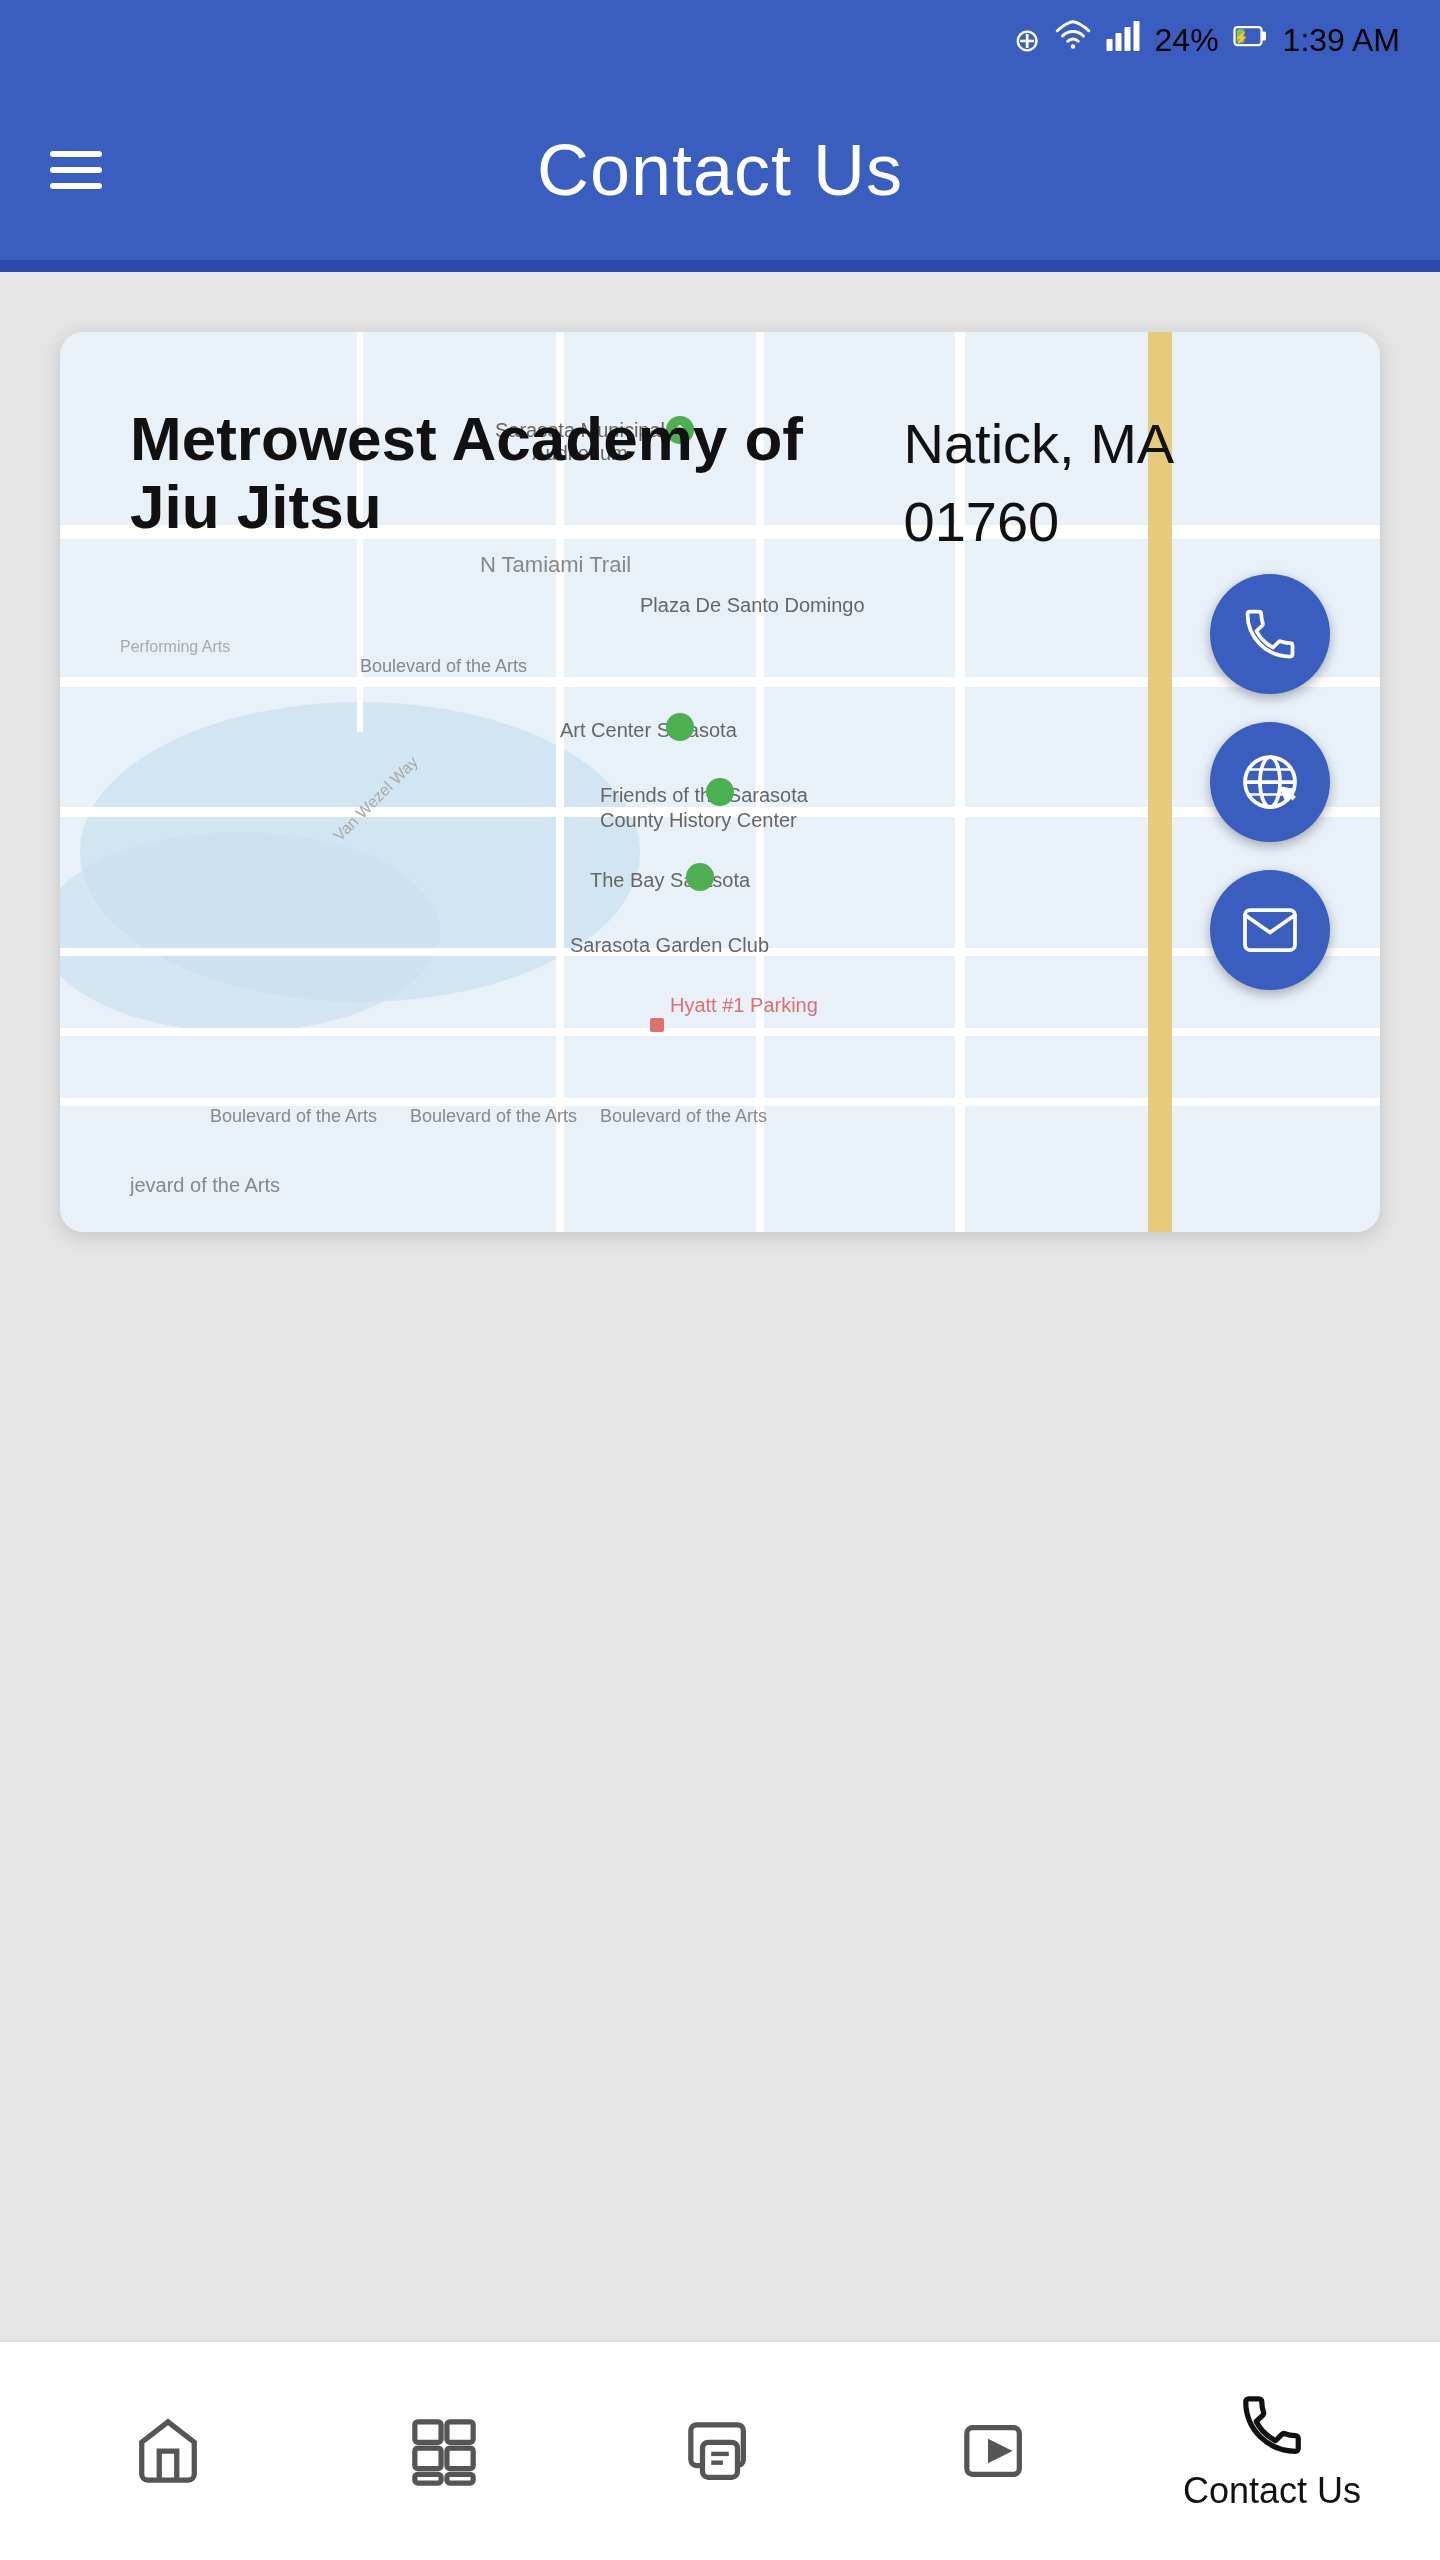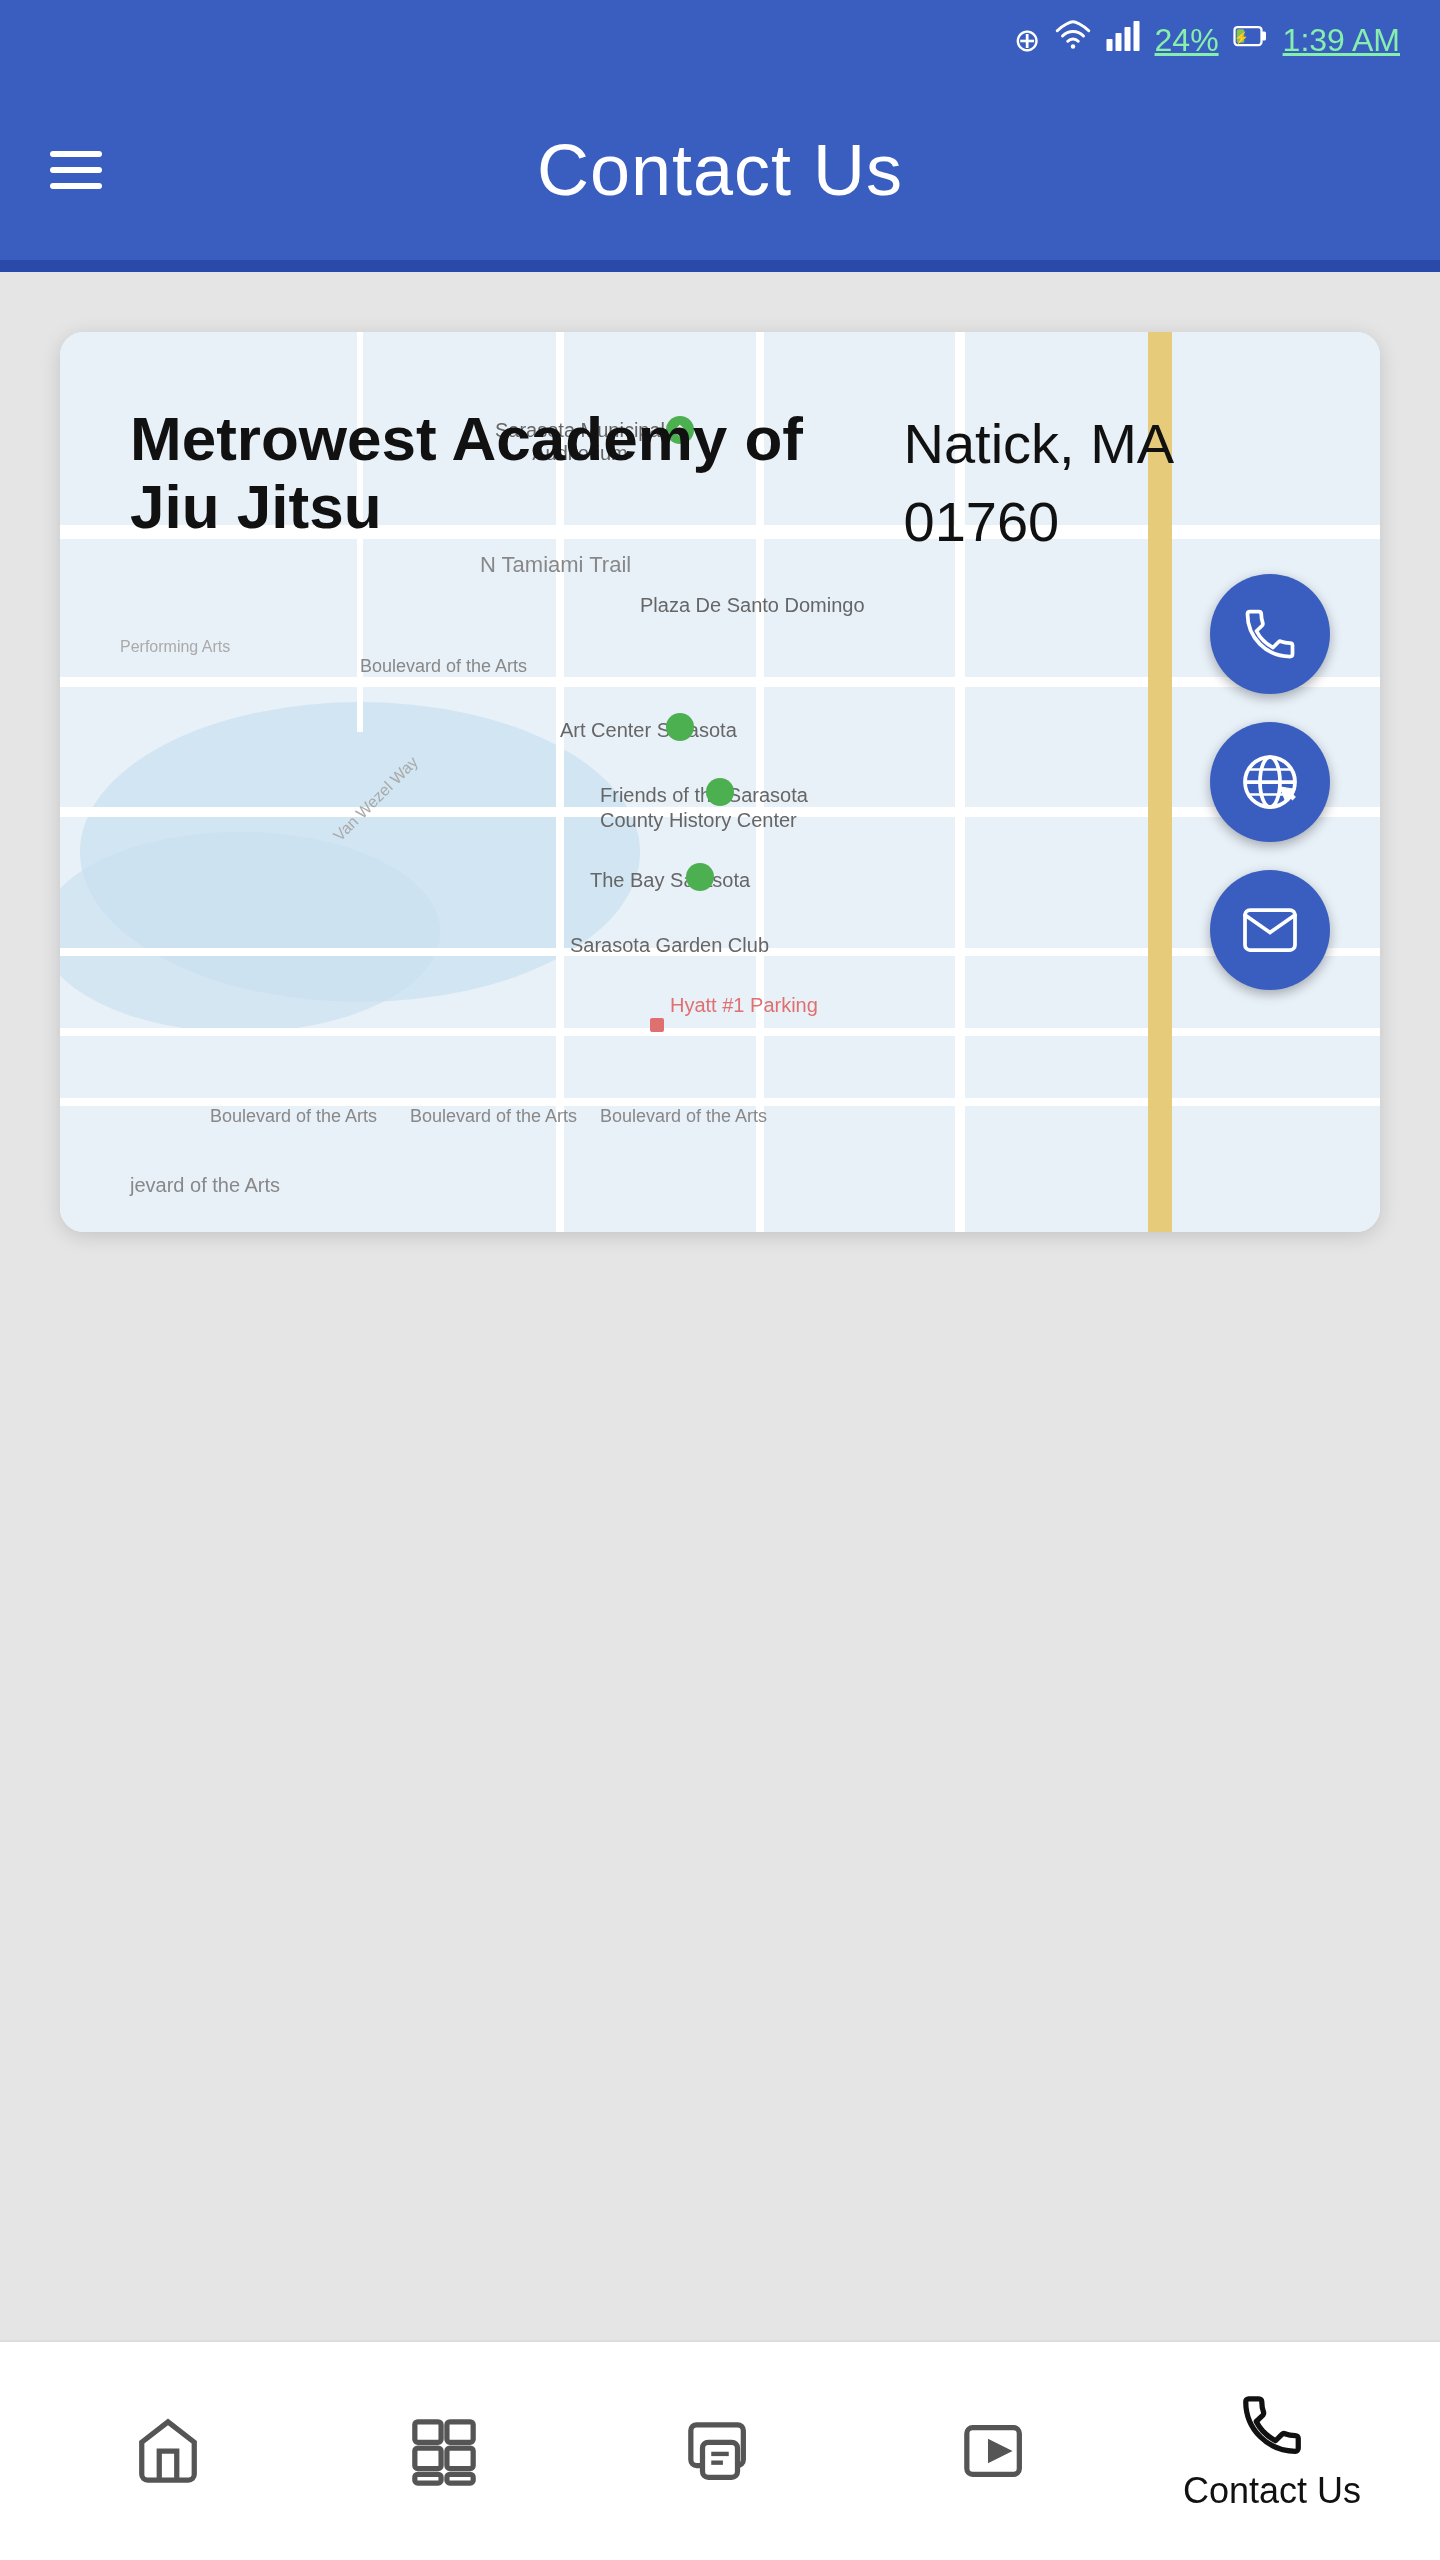--- a/index.html
+++ b/index.html
@@ -18,24 +18,23 @@
       width: 100%;
       height: 80px;
       background: #3a5ec0;
       display: flex;
       align-items: center;
       justify-content: flex-end;
       padding: 0 40px;
       gap: 18px;
     }
     .status-bar-text {
-      color: #86efac;
+      color: #000000;
       font-size: 32px;
       font-weight: 500;
-      text-decoration: underline;
     }
     .status-icons {
       display: flex;
       align-items: center;
       gap: 14px;
     }
     .status-icon {
       color: white;
       font-size: 32px;
     }

